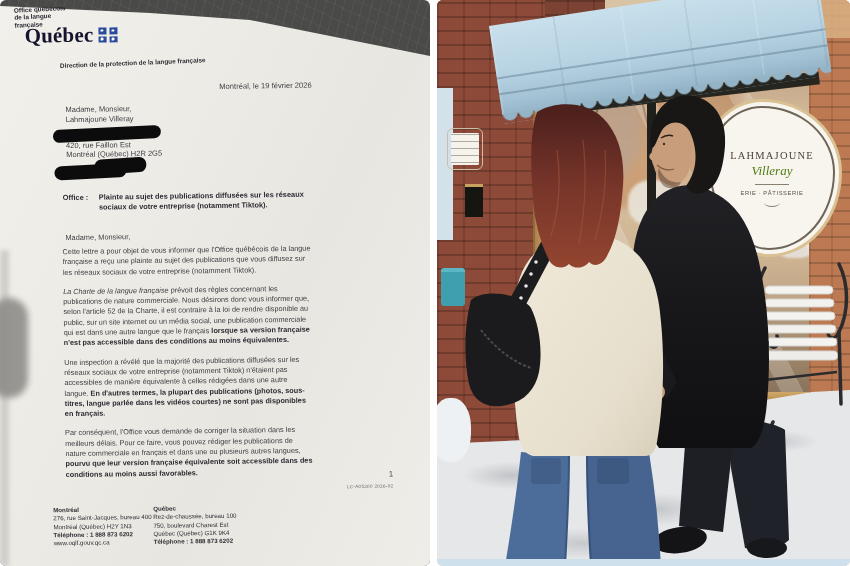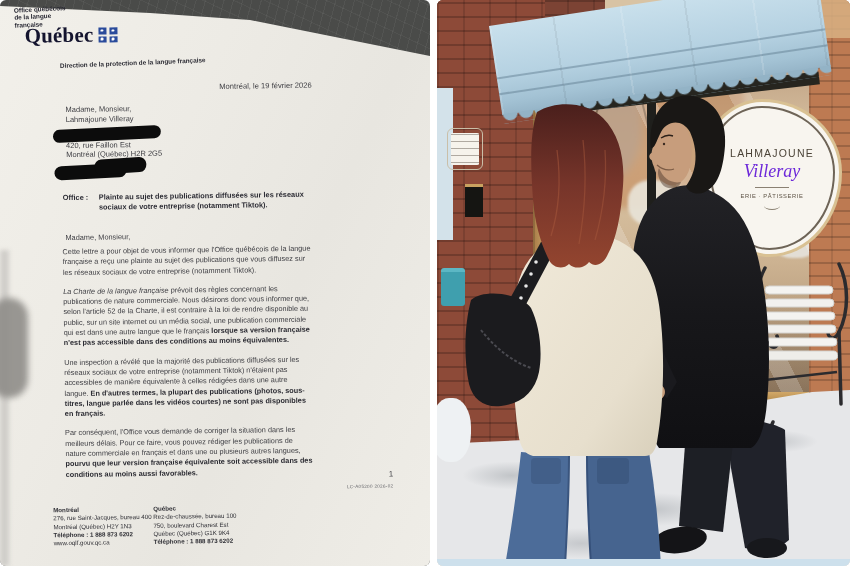--- a/index.html
+++ b/index.html
@@ -82,22 +82,22 @@
   #awning::after{content:"";position:absolute;left:0;right:0;bottom:-9px;height:10px;
     background:radial-gradient(circle at 8px 0,#93b3c6 7px,transparent 8px);
     background-size:16px 10px;background-repeat:repeat-x;}
   .awn-seam{position:absolute;left:0;right:0;height:1.5px;background:rgba(90,120,140,.45);}
   
   #bakery-sign{left:272px;top:106px;width:122px;height:140px;background:#f8f5ef;
     border:2px solid #6e6457;border-radius:42% 58% 52% 48% / 40% 46% 54% 60%;
     box-shadow:0 0 0 4px #f8f5ef,0 0 0 7px #d9c193;
     display:flex;flex-direction:column;align-items:center;justify-content:center;gap:3px;
     color:#4b4337;text-align:center;}
-  #sign-title{font-family:Liberation Sans, sans-serif;font-size:10.5px;letter-spacing:1.2px;}
-  #sign-sub{font-family:"Liberation Serif",serif;font-style:italic;font-size:18px;margin-top:-1px;color:#6d28d9;}
+  #sign-title{font-family:Liberation Serif, serif;font-size:10.5px;letter-spacing:1.2px;}
+  #sign-sub{font-family:"Liberation Serif",serif;font-style:italic;font-size:13px;margin-top:-1px;color:#4d7c0f;}
   #sign-div{width:34px;height:1px;background:#8a8072;margin:2px 0;}
   #sign-small{font-size:5.8px;letter-spacing:.6px;color:#5c5244;}
   #sign-orn{width:16px;height:7px;border-bottom:1.4px solid #8a8072;border-radius:0 0 50% 50%;}
   
   #pale-wedge{left:0;top:88px;width:16px;height:152px;background:#d3e2ea;}
   #mini-sign{left:10px;top:128px;width:28px;height:32px;background:#f6f3ec;border:1px solid #cabfa8;border-radius:6px;
      background-image:repeating-linear-gradient(0deg,transparent 0 6px,rgba(90,80,70,.45) 6px 7px);background-clip:content-box;padding:4px 3px;}
   #mail-slot{left:28px;top:184px;width:18px;height:30px;background:#151512;border-top:3px solid #c9a260;}
   #teal-bin{left:4px;top:268px;width:24px;height:34px;background:#3f9fae;border-radius:3px;border-top:4px solid #5cb7c4;}
   #snow-drift{left:-6px;top:398px;width:40px;height:64px;background:#eef1f3;border-radius:45%;}

